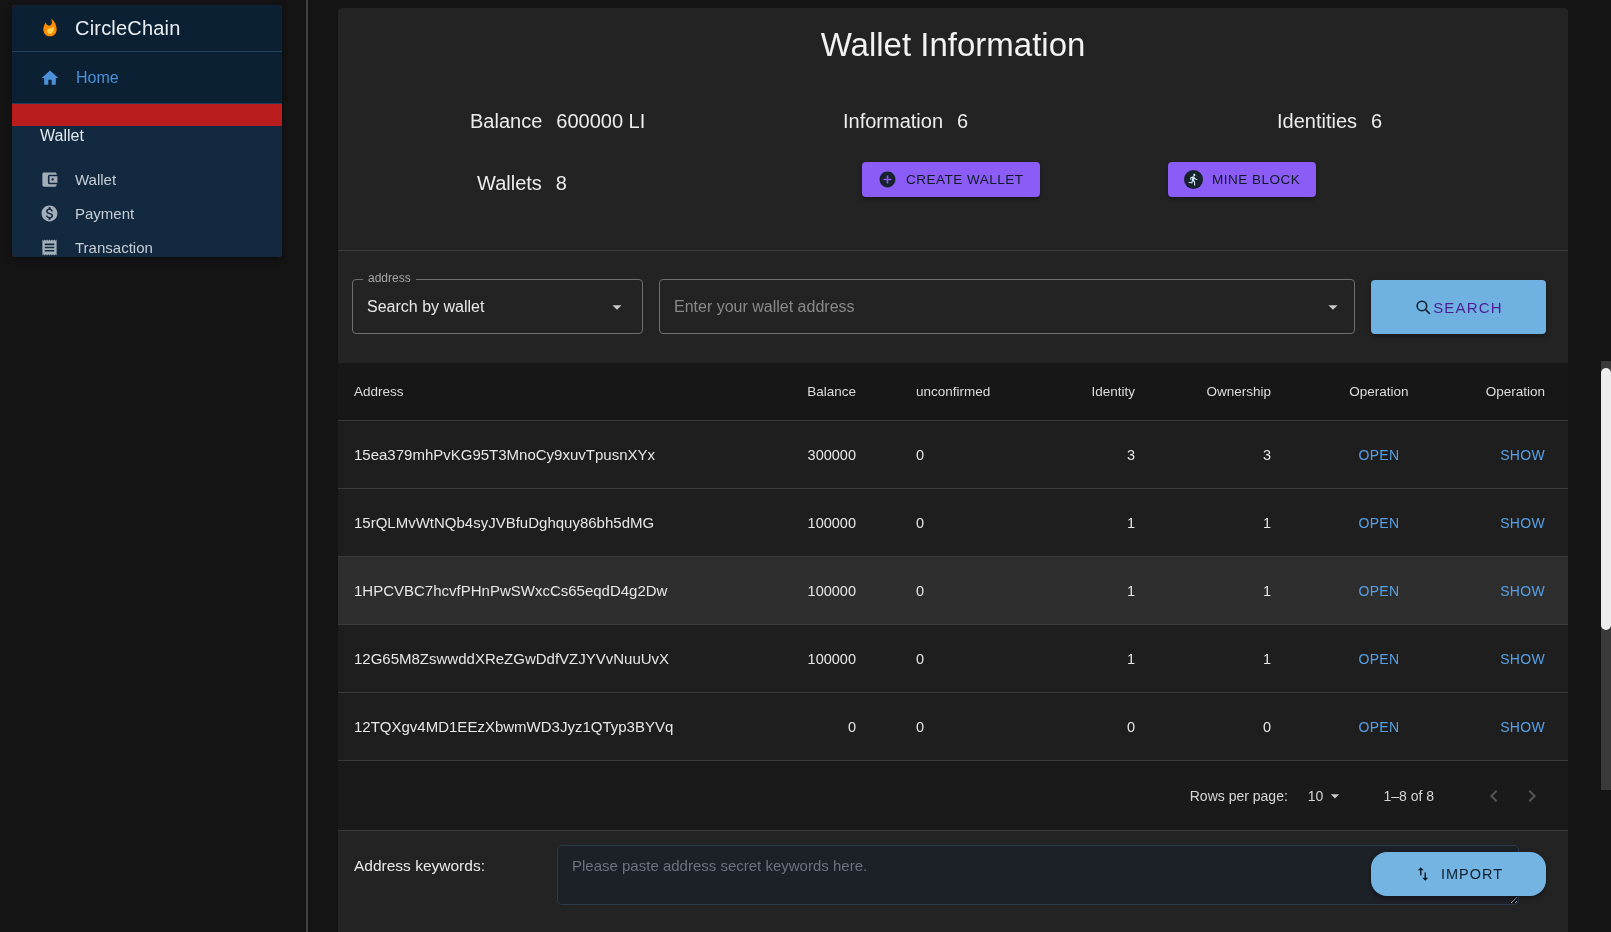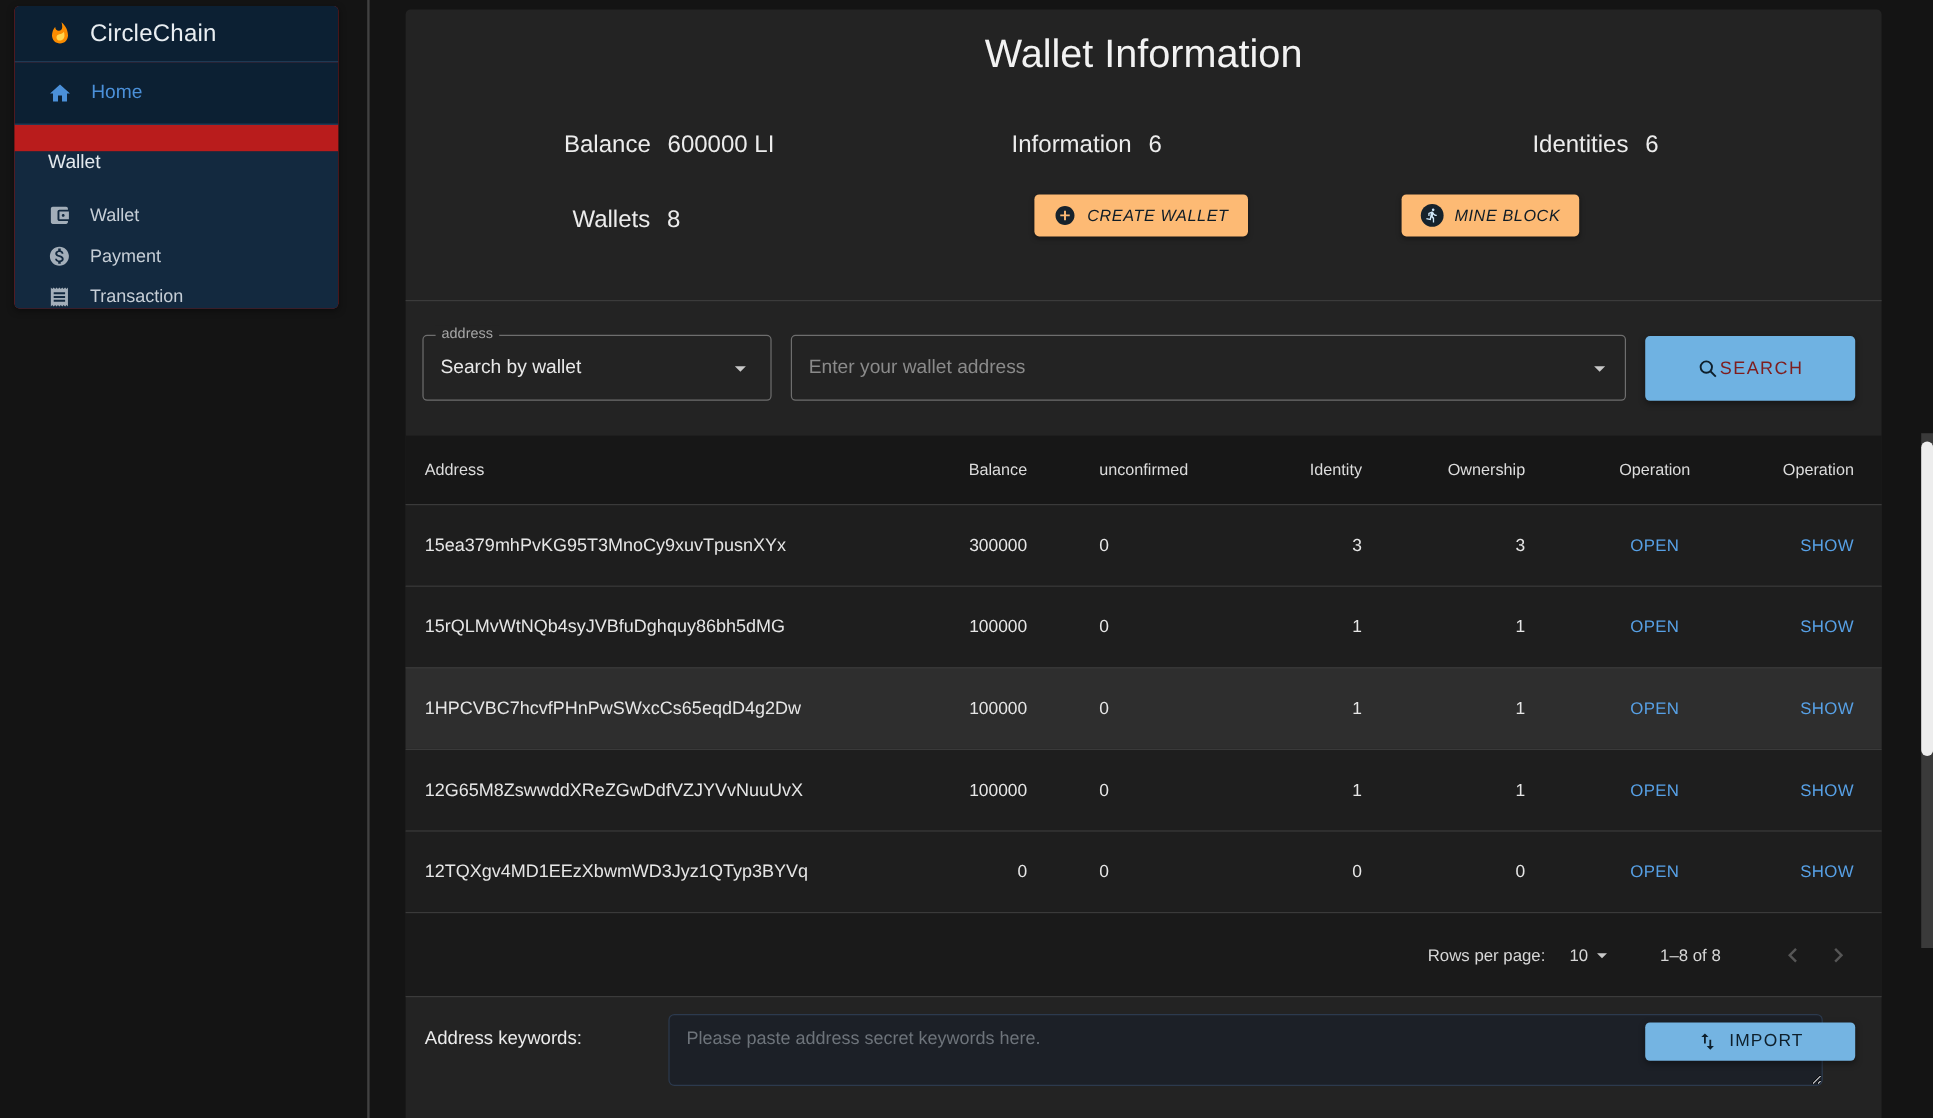--- a/index.html
+++ b/index.html
@@ -50,25 +50,24 @@
   .page-title { text-align: center; padding-top: 18px; font-size: 33px; color: #f2f2f2; font-weight: 400; }
 
   .stat { position: absolute; display: flex; align-items: baseline; gap: 14px; font-size: 20px; color: #ececec; }
   .stat-balance   { left: 132px; top: 102px; }
   .stat-ownerships{ left: 505px; top: 102px; }
   .stat-identities{ left: 939px; top: 102px; }
   .stat-wallets   { left: 139px; top: 164px; }
 
   .btn-light {
     position: absolute; height: 35px; border: none; border-radius: 4px;
-    background: #fdba74; color: #0f1c26; font-size: 13.5px; letter-spacing: .5px;
+    background: #8b5cf6; color: #0f1c26; font-size: 13.5px; letter-spacing: .5px;
     font-family: inherit; font-weight: 500;
     display: flex; align-items: center; gap: 9px; padding: 0 16px; cursor: pointer;
     box-shadow: 0 2px 4px rgba(0,0,0,.35);
-    font-style: italic;
   }
   .btn-create { left: 524px; top: 154px; }
   .btn-mine   { left: 830px; top: 154px; }
   .btn-light .circ { width: 19px; height: 19px; fill: #16222c; }
   .icon-bubble {
     width: 19px; height: 19px; border-radius: 50%; background: #16222c;
     display: flex; align-items: center; justify-content: center;
   }
   .icon-bubble svg { width: 13px; height: 13px; fill: #cfe8fa; }
 
@@ -95,21 +94,21 @@
   }
   .address-field input {
     flex: 1; background: transparent; border: none; outline: none;
     color: #e8e8e8; font-size: 16px; font-family: inherit;
   }
   .address-field input::placeholder { color: #8a8a8a; opacity: 1; }
 
   .btn-search {
     position: absolute; left: 1033px; top: 272px; width: 175px; height: 54px;
     background: #6fb2e2; border: none; border-radius: 4px; cursor: pointer;
-    color: #7f1d1d; font-size: 15px; letter-spacing: 1.2px; font-weight: 500; font-family: inherit;
+    color: #4c1d95; font-size: 15px; letter-spacing: 1.2px; font-weight: 500; font-family: inherit;
     display: flex; align-items: center; justify-content: center; 
     box-shadow: 0 2px 5px rgba(0,0,0,.35);
   }
   .btn-search svg { width: 19px; height: 19px; stroke: #0e1f2b; }
 
   
   .table-wrap { position: absolute; left: 0; top: 355px; width: 1230px; }
   .thead, .trow {
     display: grid;
     grid-template-columns: 430px 132px 120px 131px 136px 184px 97px;
@@ -145,22 +144,22 @@
   .div-2 { top: 822px; }
   .footer-label { position: absolute; left: 16px; top: 849px; font-size: 15.5px; color: #ebebeb; }
   .keywords-area {
     position: absolute; left: 219px; top: 837px; width: 962px; height: 60px;
     background: #1c2027; border: 1px solid #2c3a4e; border-radius: 5px;
     color: #e0e0e0; font-size: 15px; font-family: inherit;
     padding: 11px 14px; resize: both; outline: none;
   }
   .keywords-area::placeholder { color: #6d737a; opacity: 1; }
   .btn-import {
-    position: absolute; left: 1033px; top: 844px; width: 175px; height: 32px;
-    background: #74b4e2; border: none; border-radius: 4px; cursor: pointer;
+    position: absolute; left: 1033px; top: 844px; width: 175px; height: 44px;
+    background: #74b4e2; border: none; border-radius: 16px; cursor: pointer;
     color: #0e1f2b; font-size: 14.5px; letter-spacing: 1px; font-weight: 500; font-family: inherit;
     display: flex; align-items: center; justify-content: center; gap: 9px;
     box-shadow: 0 2px 5px rgba(0,0,0,.35);
   }
   .btn-import svg { width: 18px; height: 18px; fill: #0e1f2b; }
 
   
   .scrollbar-track { position: absolute; left: 1601px; top: 361px; width: 10px; height: 429px; background: #3a3a3a; }
   .scrollbar-thumb { position: absolute; left: 1601px; top: 368px; width: 10px; height: 262px; background: #ededed; border-radius: 5px; cursor: pointer; }
 </style>

